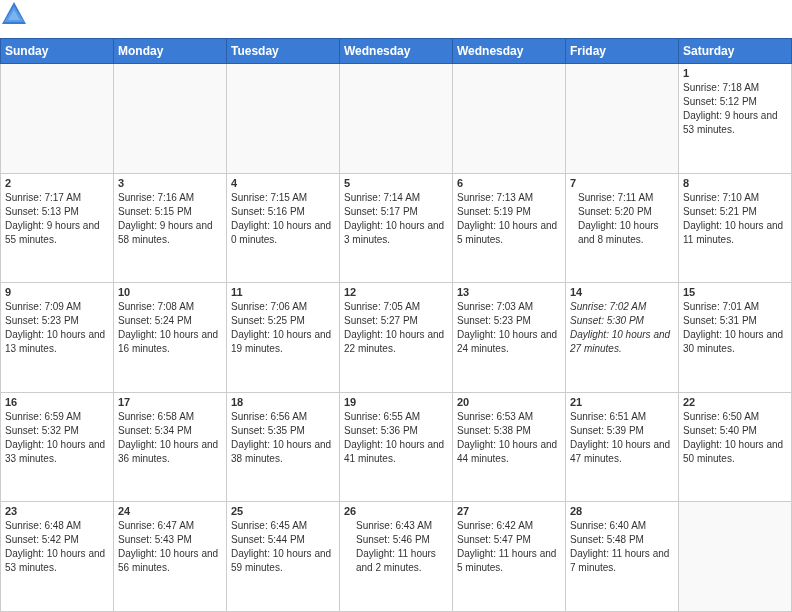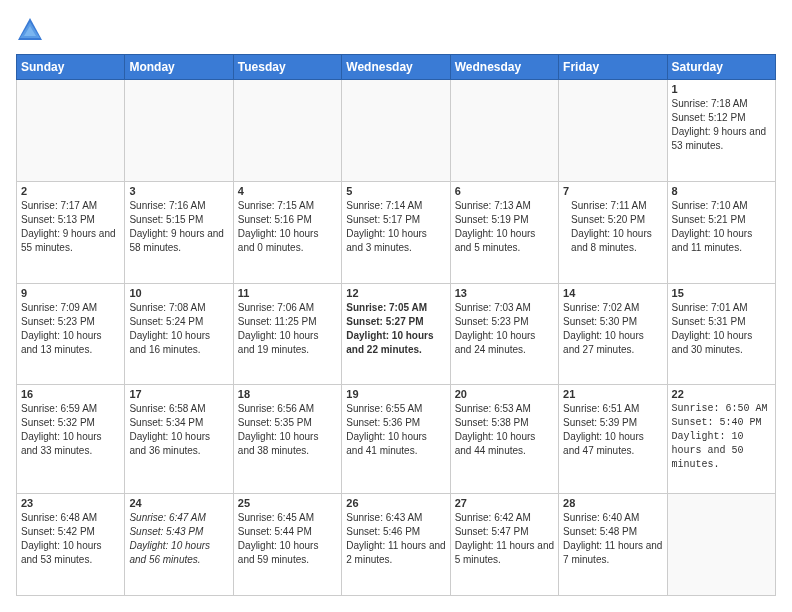--- a/index.html
+++ b/index.html
@@ -6,21 +6,21 @@
     body {
       font-family: Arial, sans-serif;
       background: #fff;
       width: 792px;
       height: 612px;
       overflow: hidden;
     }
     .page {
       width: 792px;
       height: 612px;
-      padding: 16px;
+      padding: 0;
       display: flex;
       flex-direction: column;
     }
     .header {
       display: flex;
       justify-content: space-between;
       align-items: flex-start;
       margin-bottom: 10px;
     }
     .logo {
@@ -189,38 +189,38 @@
           </td>
           <td>
             <span class="day-number">10</span>
             <div class="day-info" style="white-space: pre-line;">Sunrise: 7:08 AM
 Sunset: 5:24 PM
 Daylight: 10 hours and 16 minutes.</div>
           </td>
           <td>
             <span class="day-number">11</span>
             <div class="day-info" style="white-space: pre-line;">Sunrise: 7:06 AM
-Sunset: 11:25 PM
+Sunset: 5:25 PM
 Daylight: 10 hours and 19 minutes.</div>
           </td>
           <td>
             <span class="day-number">12</span>
-            <div class="day-info" style="white-space: pre-line; font-weight: bold;">Sunrise: 7:05 AM
+            <div class="day-info" style="white-space: pre-line;">Sunrise: 7:05 AM
 Sunset: 5:27 PM
 Daylight: 10 hours and 22 minutes.</div>
           </td>
           <td>
             <span class="day-number">13</span>
             <div class="day-info" style="white-space: pre-line;">Sunrise: 7:03 AM
 Sunset: 5:23 PM
 Daylight: 10 hours and 24 minutes.</div>
           </td>
           <td>
             <span class="day-number">14</span>
-            <div class="day-info" style="white-space: pre-line;">Sunrise: 7:02 AM
+            <div class="day-info" style="white-space: pre-line; font-style: italic;">Sunrise: 7:02 AM
 Sunset: 5:30 PM
 Daylight: 10 hours and 27 minutes.</div>
           </td>
           <td>
             <span class="day-number">15</span>
             <div class="day-info" style="white-space: pre-line;">Sunrise: 7:01 AM
 Sunset: 5:31 PM
 Daylight: 10 hours and 30 minutes.</div>
           </td>
         </tr>
@@ -256,47 +256,47 @@
 Daylight: 10 hours and 44 minutes.</div>
           </td>
           <td>
             <span class="day-number">21</span>
             <div class="day-info" style="white-space: pre-line;">Sunrise: 6:51 AM
 Sunset: 5:39 PM
 Daylight: 10 hours and 47 minutes.</div>
           </td>
           <td>
             <span class="day-number">22</span>
-            <div class="day-info" style="white-space: pre-line; font-family: Liberation Mono, monospace;">Sunrise: 6:50 AM
+            <div class="day-info" style="white-space: pre-line;">Sunrise: 6:50 AM
 Sunset: 5:40 PM
 Daylight: 10 hours and 50 minutes.</div>
           </td>
         </tr>
         <tr class="week-row">
           <td>
             <span class="day-number">23</span>
             <div class="day-info" style="white-space: pre-line;">Sunrise: 6:48 AM
 Sunset: 5:42 PM
 Daylight: 10 hours and 53 minutes.</div>
           </td>
           <td>
             <span class="day-number">24</span>
-            <div class="day-info" style="white-space: pre-line; font-style: italic;">Sunrise: 6:47 AM
+            <div class="day-info" style="white-space: pre-line;">Sunrise: 6:47 AM
 Sunset: 5:43 PM
 Daylight: 10 hours and 56 minutes.</div>
           </td>
           <td>
             <span class="day-number">25</span>
             <div class="day-info" style="white-space: pre-line;">Sunrise: 6:45 AM
 Sunset: 5:44 PM
 Daylight: 10 hours and 59 minutes.</div>
           </td>
           <td>
             <span class="day-number">26</span>
-            <div class="day-info" style="white-space: pre-line;">Sunrise: 6:43 AM
+            <div class="day-info" style="white-space: pre-line; margin-left: 12px;">Sunrise: 6:43 AM
 Sunset: 5:46 PM
 Daylight: 11 hours and 2 minutes.</div>
           </td>
           <td>
             <span class="day-number">27</span>
             <div class="day-info" style="white-space: pre-line;">Sunrise: 6:42 AM
 Sunset: 5:47 PM
 Daylight: 11 hours and 5 minutes.</div>
           </td>
           <td>

